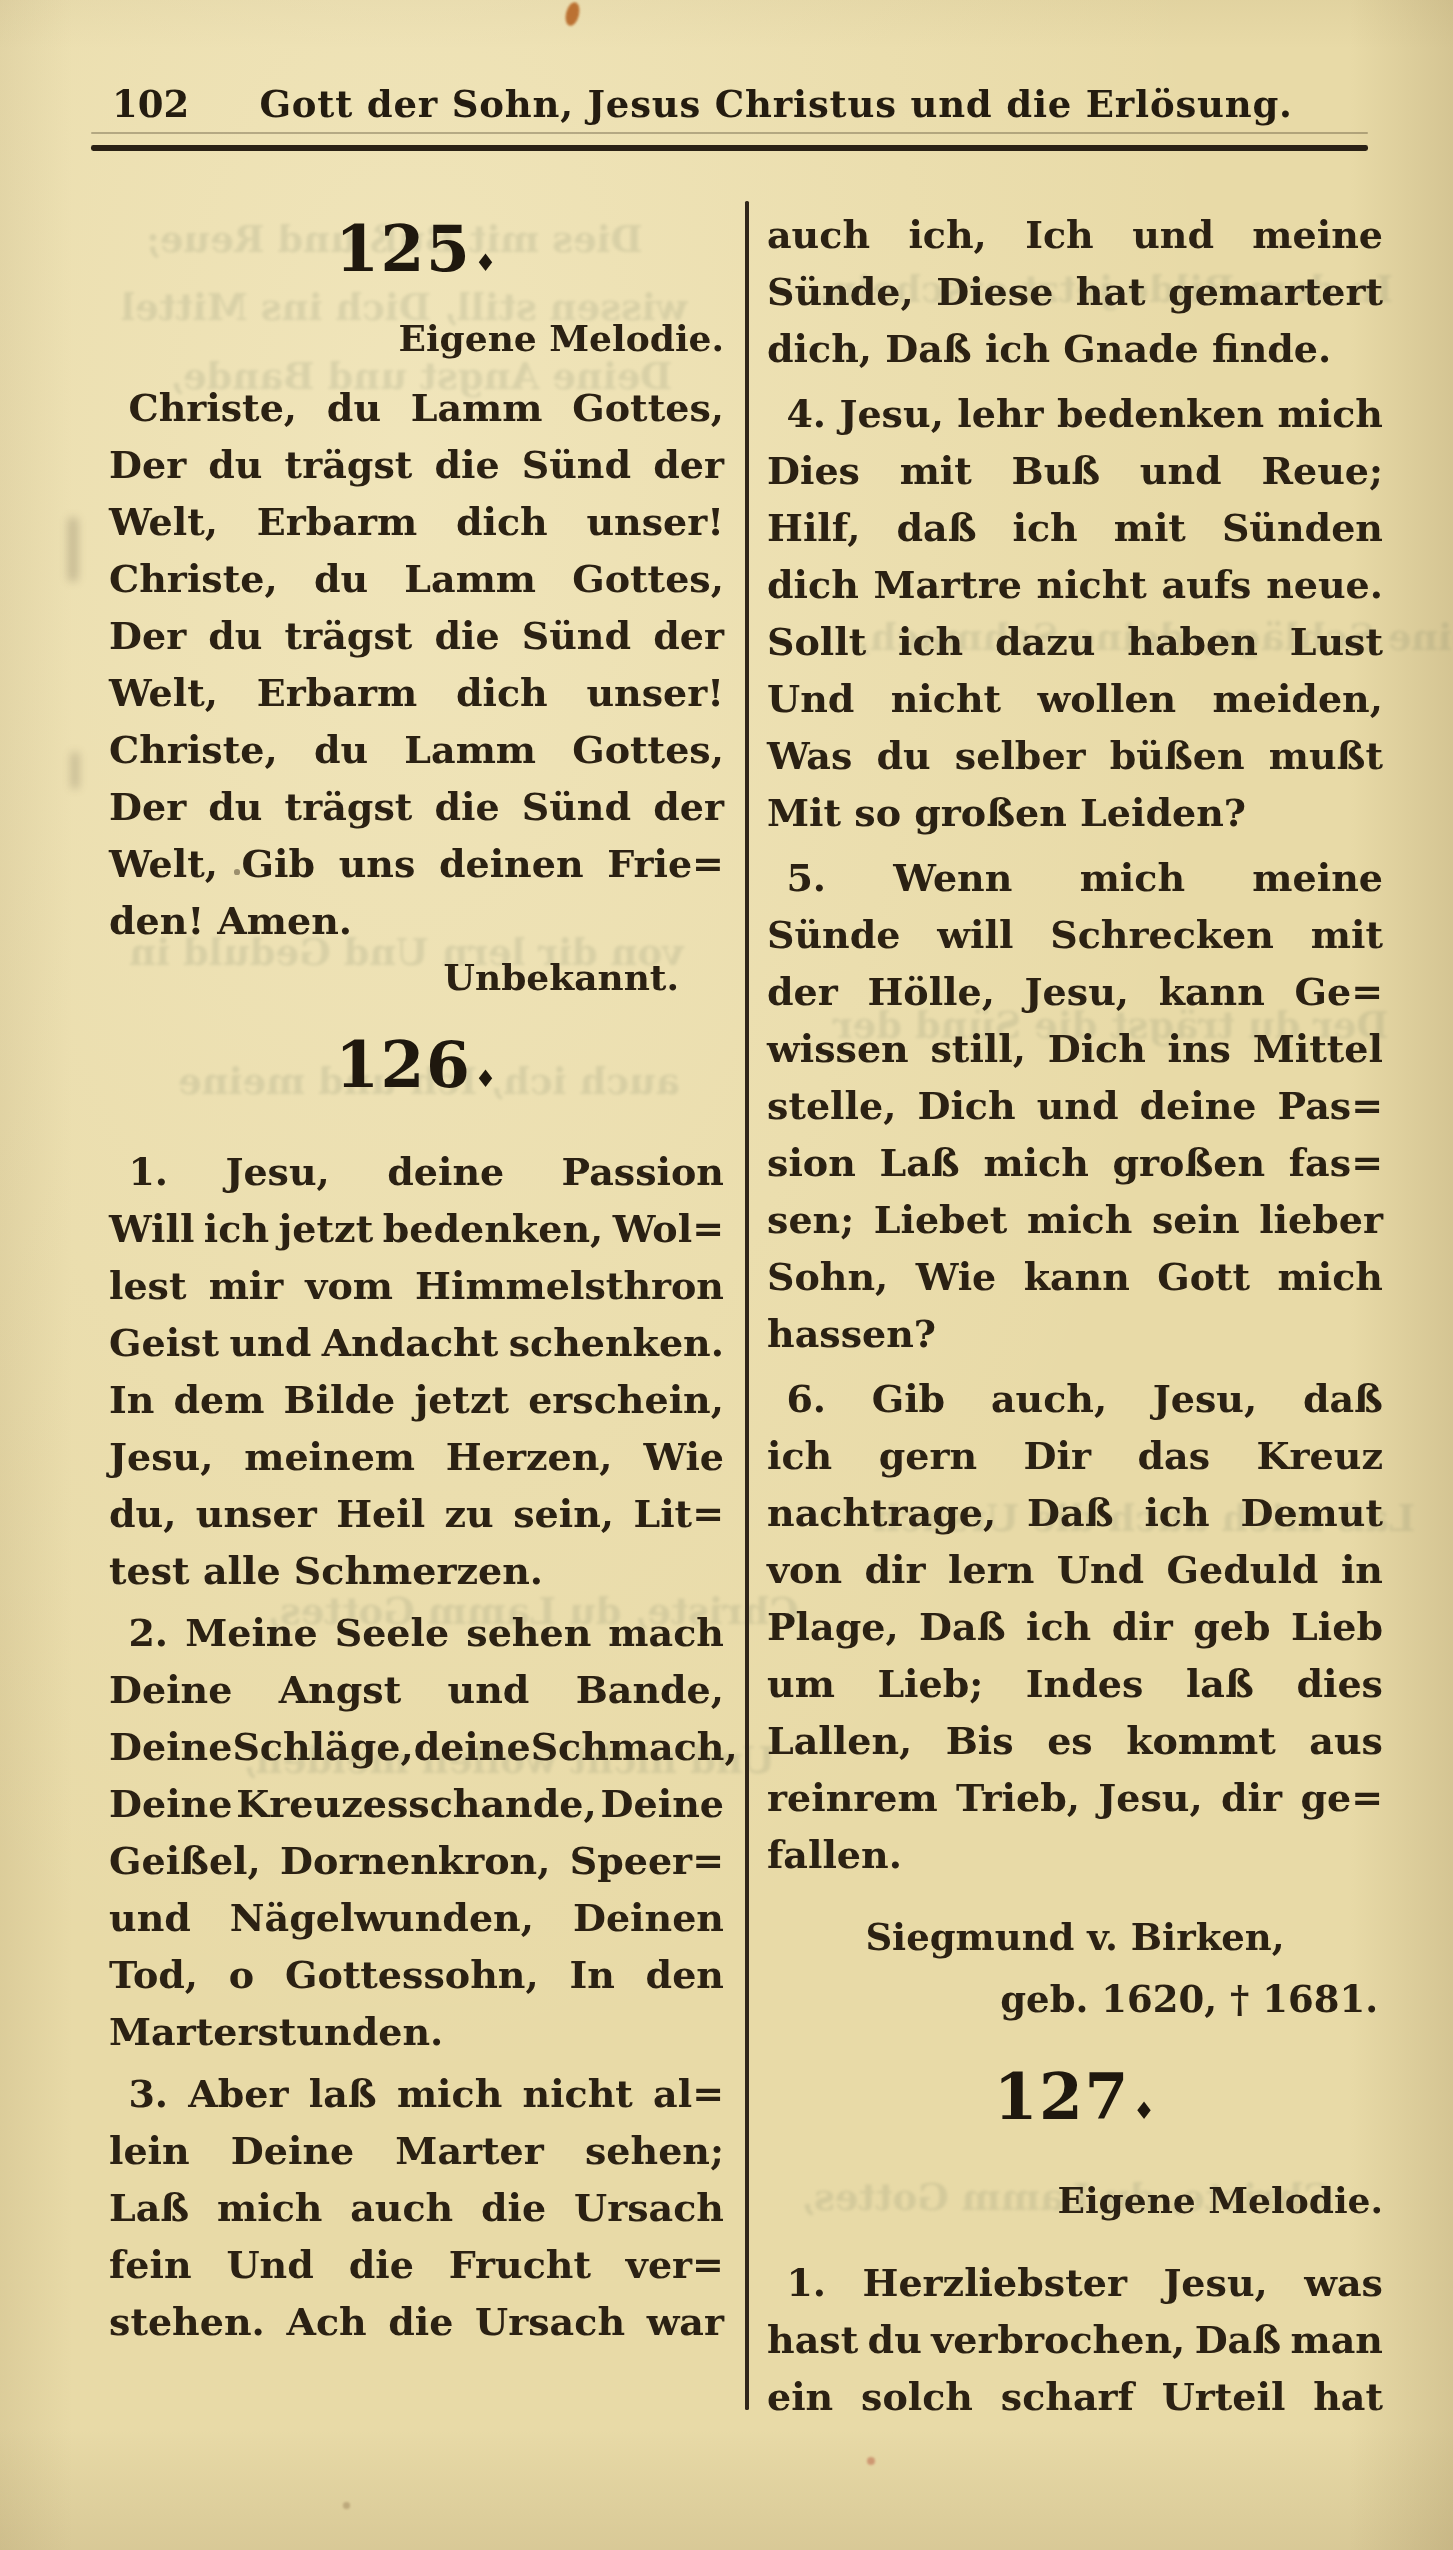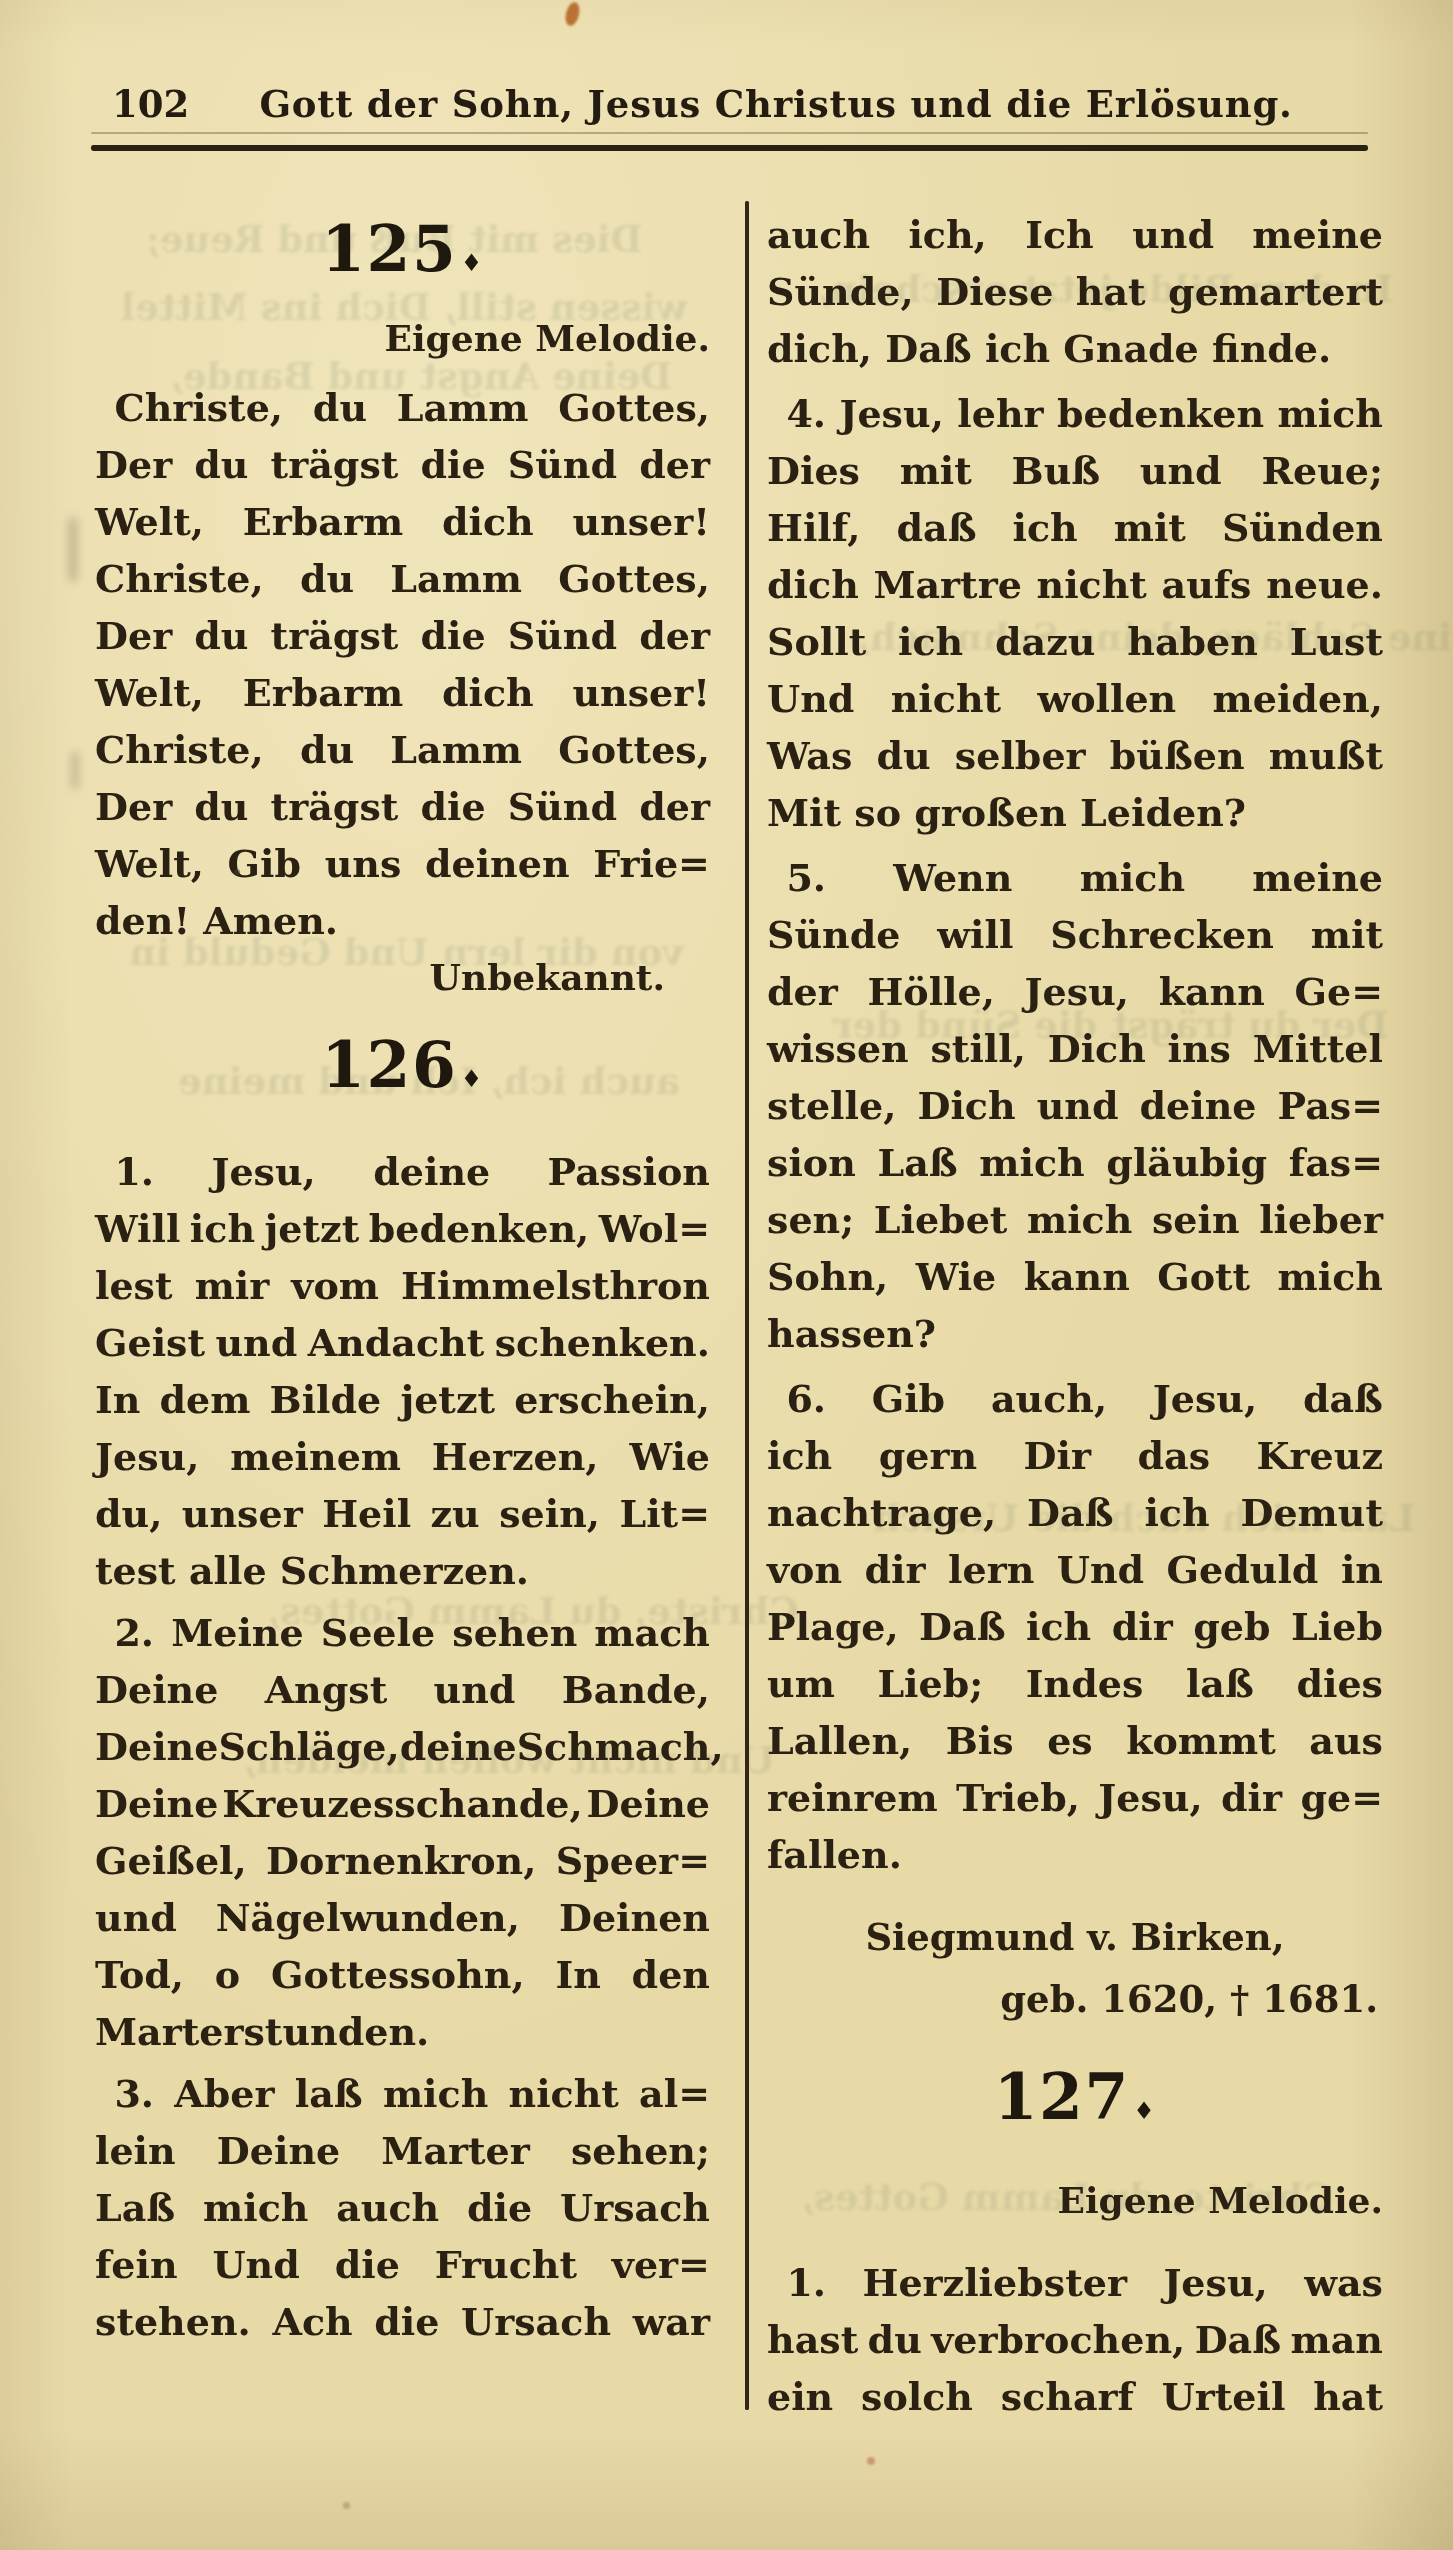--- a/index.html
+++ b/index.html
@@ -24,21 +24,21 @@
     font-size:37px;font-weight:700;color:#241c10;
   }
   .page-num{flex:0 0 auto;}
   .page-title{flex:1 1 auto;text-align:center;letter-spacing:0.8px;}
   .rule{position:absolute;left:91px;right:86px;}
   .rule.thin{top:132px;height:2.4px;background:rgba(75,63,40,.35);border-radius:1.6px;}
   .rule.thick{top:145px;height:5.7px;background:#2a2115;border-radius:2.4px;}
   
   .divider{position:absolute;left:745px;top:201px;width:4px;height:2209px;background:#30261a;border-radius:1.6px;}
   .col{position:absolute;top:201px;color:#2b2113;font-weight:700;}
-  .col.left{left:95px;width:615px;}
+  .col.left{left:109px;width:615px;}
   .col.right{left:767px;width:616px;}
   .hymn-number{
     text-align:center;font-size:63px;line-height:71px;color:#1f180e;
     letter-spacing:1.6px;
   }
   .hymn-number .orn{font-size:24px;vertical-align:baseline;margin-left:3.2px;}
   .melody{text-align:right;font-size:36px;line-height:45px;}
   .stanza{}
   .line{height:57px;line-height:57px;font-size:38px;white-space:nowrap;}
   .line.just{display:flex;justify-content:space-between;}
@@ -404,21 +404,21 @@
           <span>stelle,</span>
           <span>Dich</span>
           <span>und</span>
           <span>deine</span>
           <span>Pas=</span>
         </div>
         <div class="line just">
           <span>sion</span>
           <span>Laß</span>
           <span>mich</span>
-          <span>gläubig</span>
+          <span>großen</span>
           <span>fas=</span>
         </div>
         <div class="line just">
           <span>sen;</span>
           <span>Liebet</span>
           <span>mich</span>
           <span>sein</span>
           <span>lieber</span>
         </div>
         <div class="line just">

